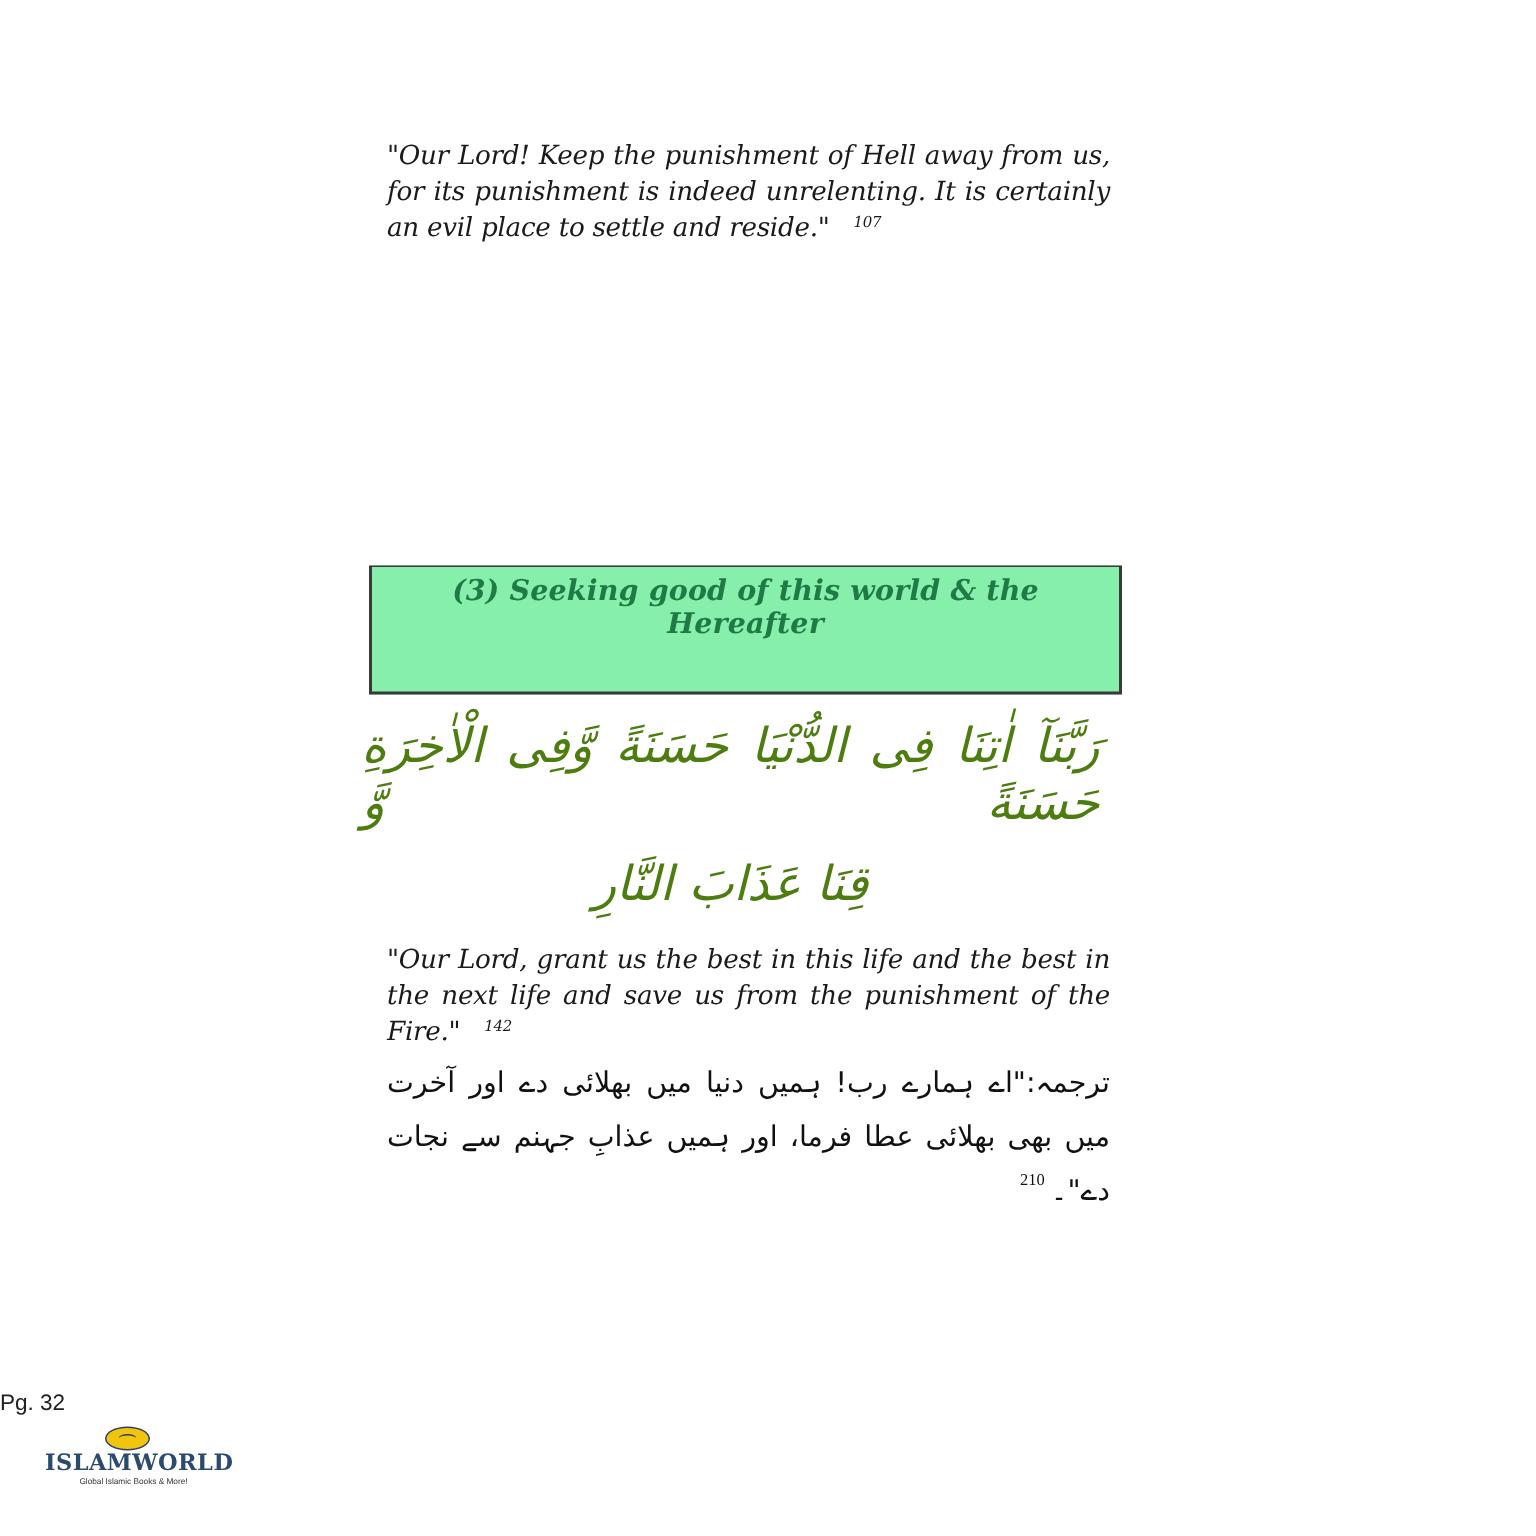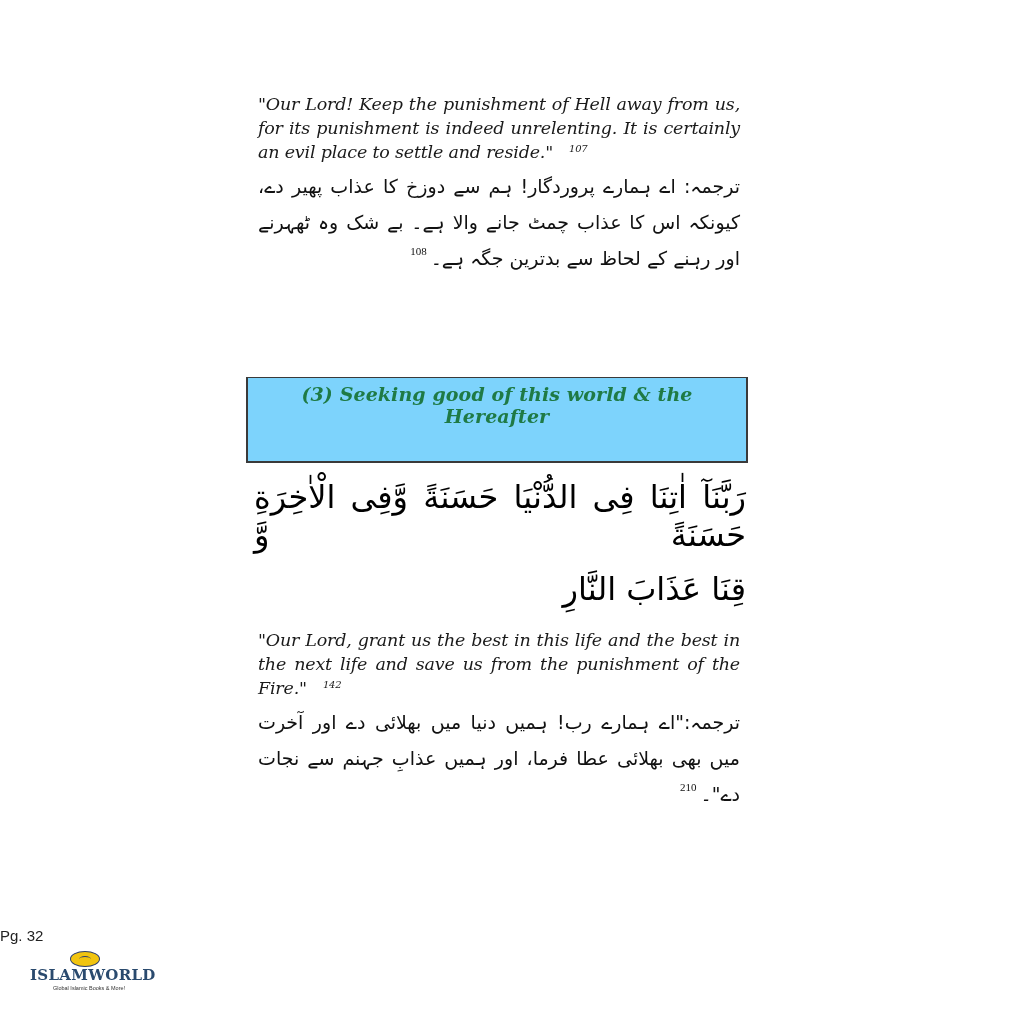--- a/index.html
+++ b/index.html
@@ -70,21 +70,21 @@
     }
     .section-box {
       position: absolute;
       left: 246px;
       top: 377px;
       width: 502px;
       height: 86px;
       border: 2px solid #3a3a3a;
       border-top-width: 1.5px;
       box-sizing: border-box;
-      background: #7dd3fc;
+      background: #86efac;
     }
     .section-title {
       position: absolute;
       left: 0;
       right: 0;
       top: 5px;
       text-align: center;
       font-family: "DejaVu Serif", serif;
       font-style: italic;
       font-weight: bold;
@@ -99,36 +99,37 @@
       top: 38px;
       text-align: center;
       direction: rtl;
       font-family: "DejaVu Sans", sans-serif;
       font-weight: bold;
       font-size: 20px;
       color: #111;
     }
     .arabic-verse {
       position: absolute;
-      left: 254px;
+      left: 241px;
       width: 492px;
       direction: rtl;
       font-family: "DejaVu Sans", sans-serif;
       font-size: 32px;
-      color: #000000;
-      margin: 0;
+      color: #4d7c0f;
+      margin: 0;
+      font-style: italic;
     }
     .arabic-verse.line1 {
       top: 478px;
       text-align: justify;
       text-align-last: justify;
     }
     .arabic-verse.line2 {
       top: 570px;
-      text-align: right;
+      text-align: center;
     }
     .block2 {
       position: absolute;
       left: 258px;
       top: 628px;
       width: 482px;
     }
     .page-number {
       position: absolute;
       left: 0;
@@ -188,21 +189,20 @@
       font-family: "Liberation Sans", sans-serif;
       font-size: 5.5px;
       color: #333;
     }
   </style>
 </head>
 <body>
 
 <div class="page">
   <p class="translation"><span>"Our Lord! Keep the punishment of Hell away from us, for its punishment is indeed unrelenting. It is certainly an evil place to settle and reside."</span><sup>107</sup></p>
-  <p class="urdu" style="margin-top:4px;"><span>ترجمہ: اے ہمارے پروردگار! ہم سے دوزخ کا عذاب پھیر دے، کیونکہ اس کا عذاب چمٹ جانے والا ہے۔ بے شک وہ ٹھہرنے اور رہنے کے لحاظ سے بدترین جگہ ہے۔</span><span class="fn">108</span></p>
 </div>
 
 <div class="section-box">
   <div class="section-title">(3) Seeking good of this world &amp; the Hereafter</div>
 </div>
 
 <p class="arabic-verse line1">رَبَّنَآ اٰتِنَا فِى الدُّنْيَا حَسَنَةً وَّفِى الْاٰخِرَةِ حَسَنَةً وَّ</p>
 <p class="arabic-verse line2">قِنَا عَذَابَ النَّارِ</p>
 
 <div class="block2">

